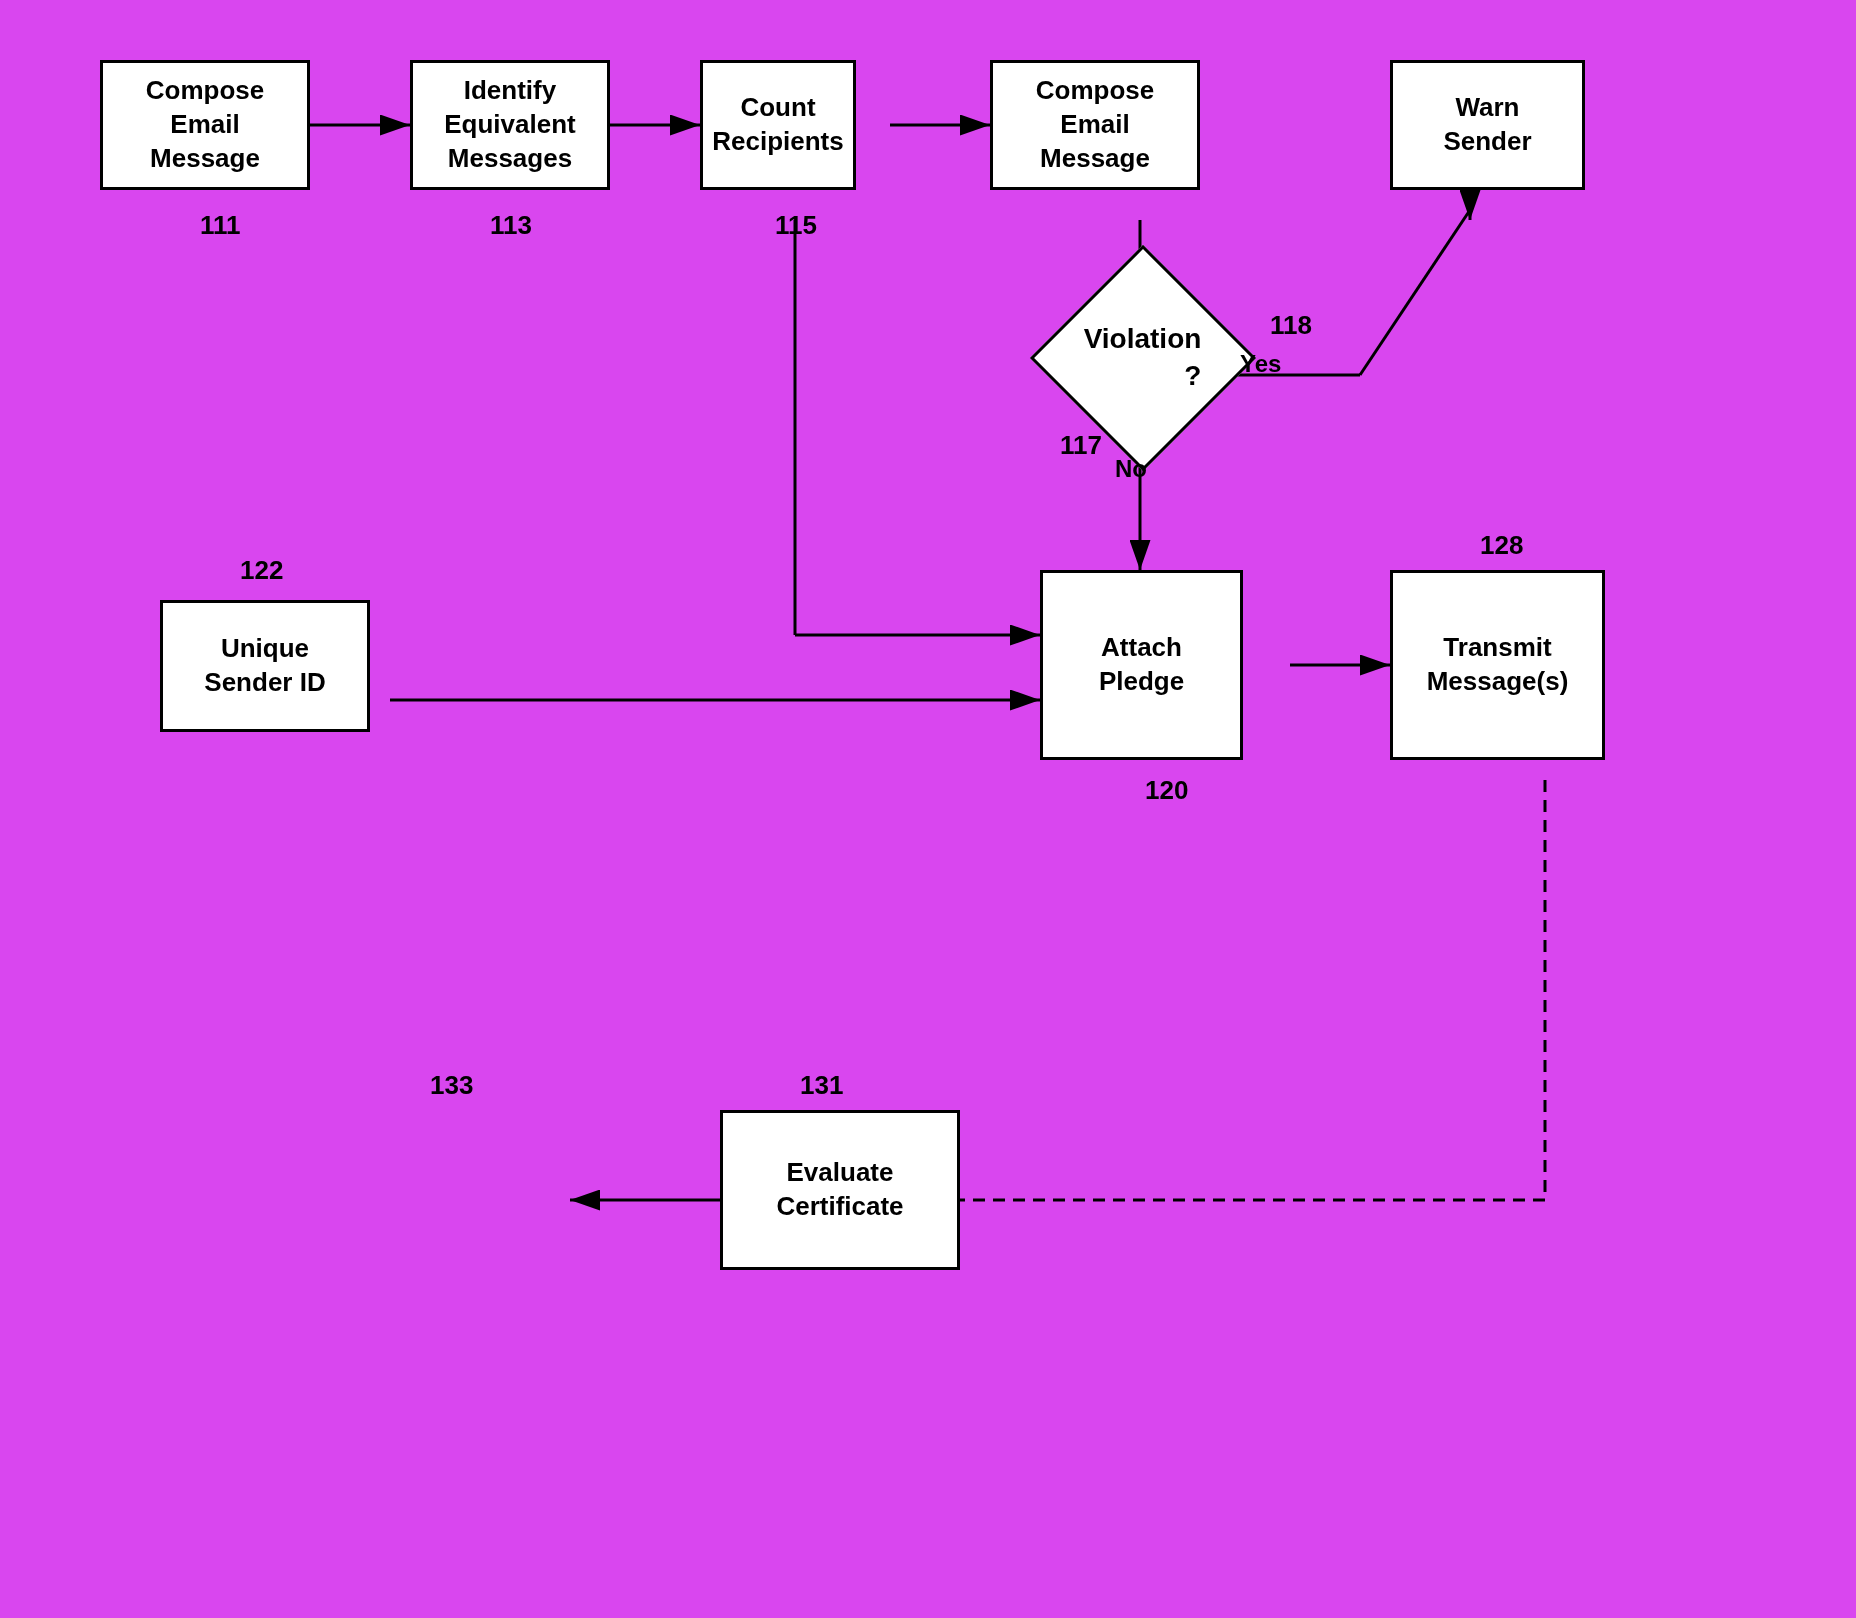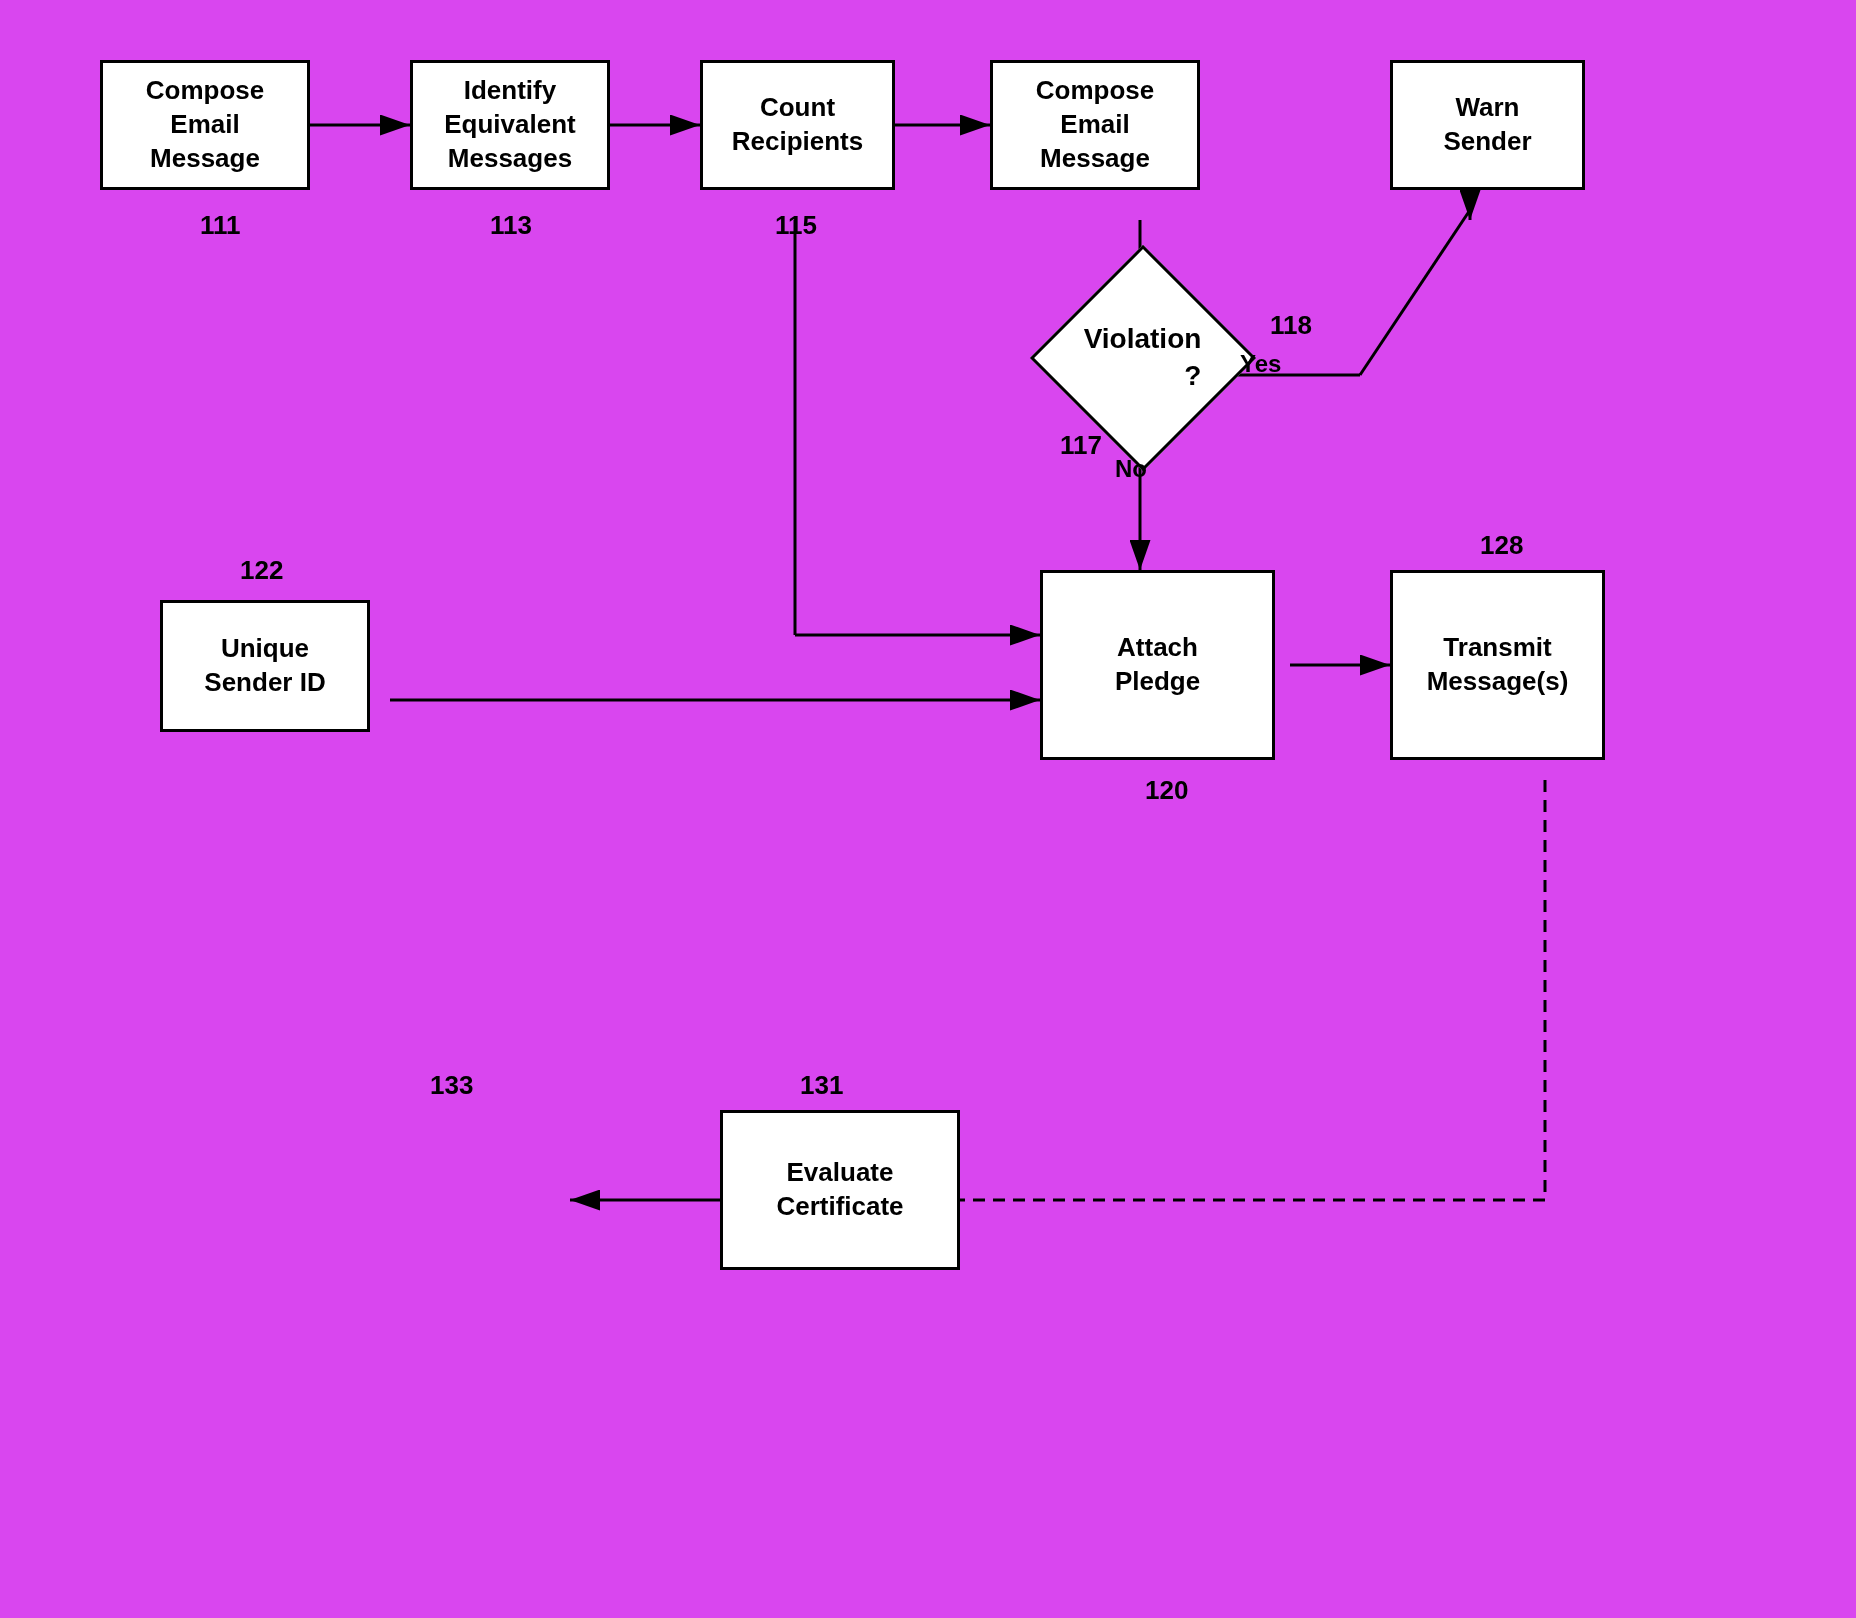--- a/index.html
+++ b/index.html
@@ -115,21 +115,21 @@
   <div class="box" style="left:100px; top:60px; width:210px; height:130px;">
     <span>Compose<br>Email<br>Message</span>
   </div>
   <div class="label-num" style="left:200px; top:210px;">111</div>
 
   <div class="box" style="left:410px; top:60px; width:200px; height:130px;">
     <span>Identify<br>Equivalent<br>Messages</span>
   </div>
   <div class="label-num" style="left:490px; top:210px;">113</div>
 
-  <div class="box" style="left:700px; top:60px; width:195px; height:130px;">
+  <div class="box" style="left:700px; top:60px; width:156px; height:130px;">
     <span>Count<br>Recipients</span>
   </div>
   <div class="label-num" style="left:775px; top:210px;">115</div>
 
   <div class="box" style="left:990px; top:60px; width:210px; height:130px;">
     <span>Compose<br>Email<br>Message</span>
   </div>
 
   <div class="box" style="left:1390px; top:60px; width:195px; height:130px;">
     <span>Warn<br>Sender</span>
@@ -146,21 +146,21 @@
 
   <div class="label-num" style="left:1240px; top:350px; font-size:24px;">Yes</div>
 
   <div class="label-num" style="left:1115px; top:455px; font-size:24px;">No</div>
 
   <div class="box" style="left:160px; top:600px; width:210px; height:132px;">
     <span>Unique<br>Sender ID</span>
   </div>
   <div class="label-num" style="left:240px; top:555px;">122</div>
 
-  <div class="box" style="left:1040px; top:570px; width:235px; height:190px;">
+  <div class="box" style="left:1040px; top:570px; width:203px; height:190px;">
     <span>Attach<br>Pledge</span>
   </div>
   <div class="label-num" style="left:1145px; top:775px;">120</div>
 
   <div class="box" style="left:1390px; top:570px; width:215px; height:190px;align-items:center;">
     <span>Transmit<br>Message(s)</span>
   </div>
   <div class="label-num" style="left:1480px; top:530px;">128</div>
 
   <div class="box" style="left:720px; top:1110px; width:240px; height:160px;">

